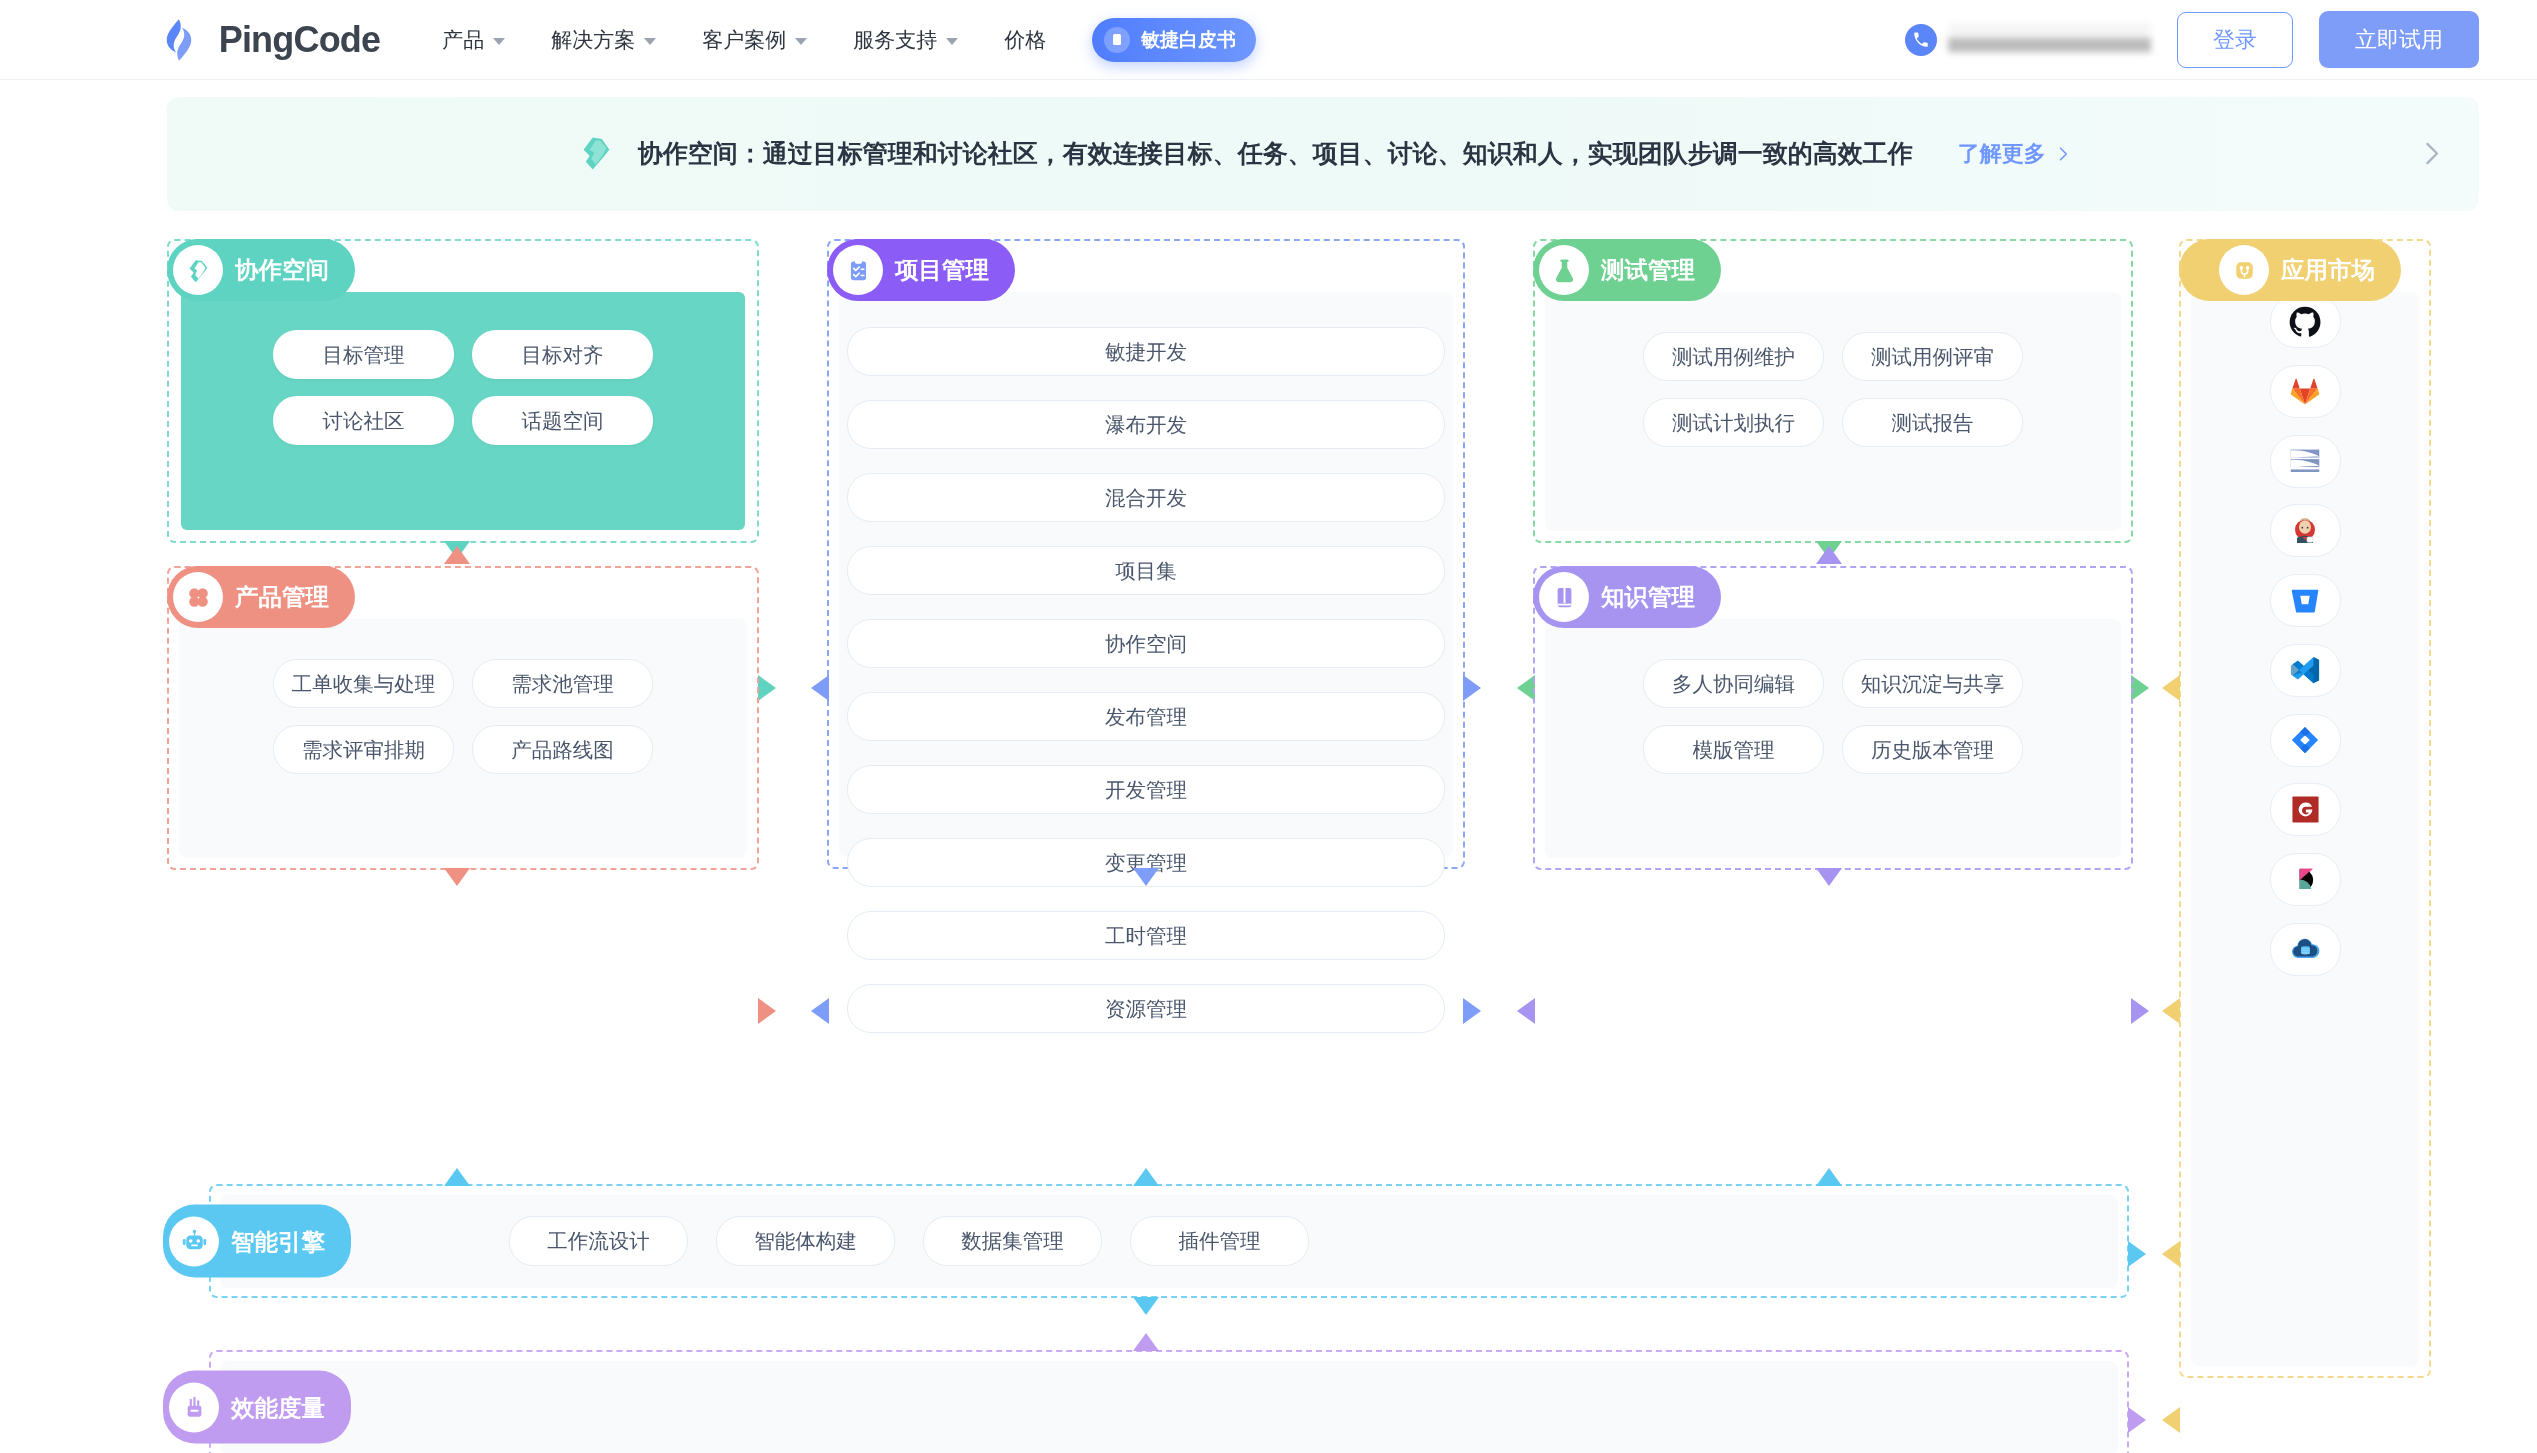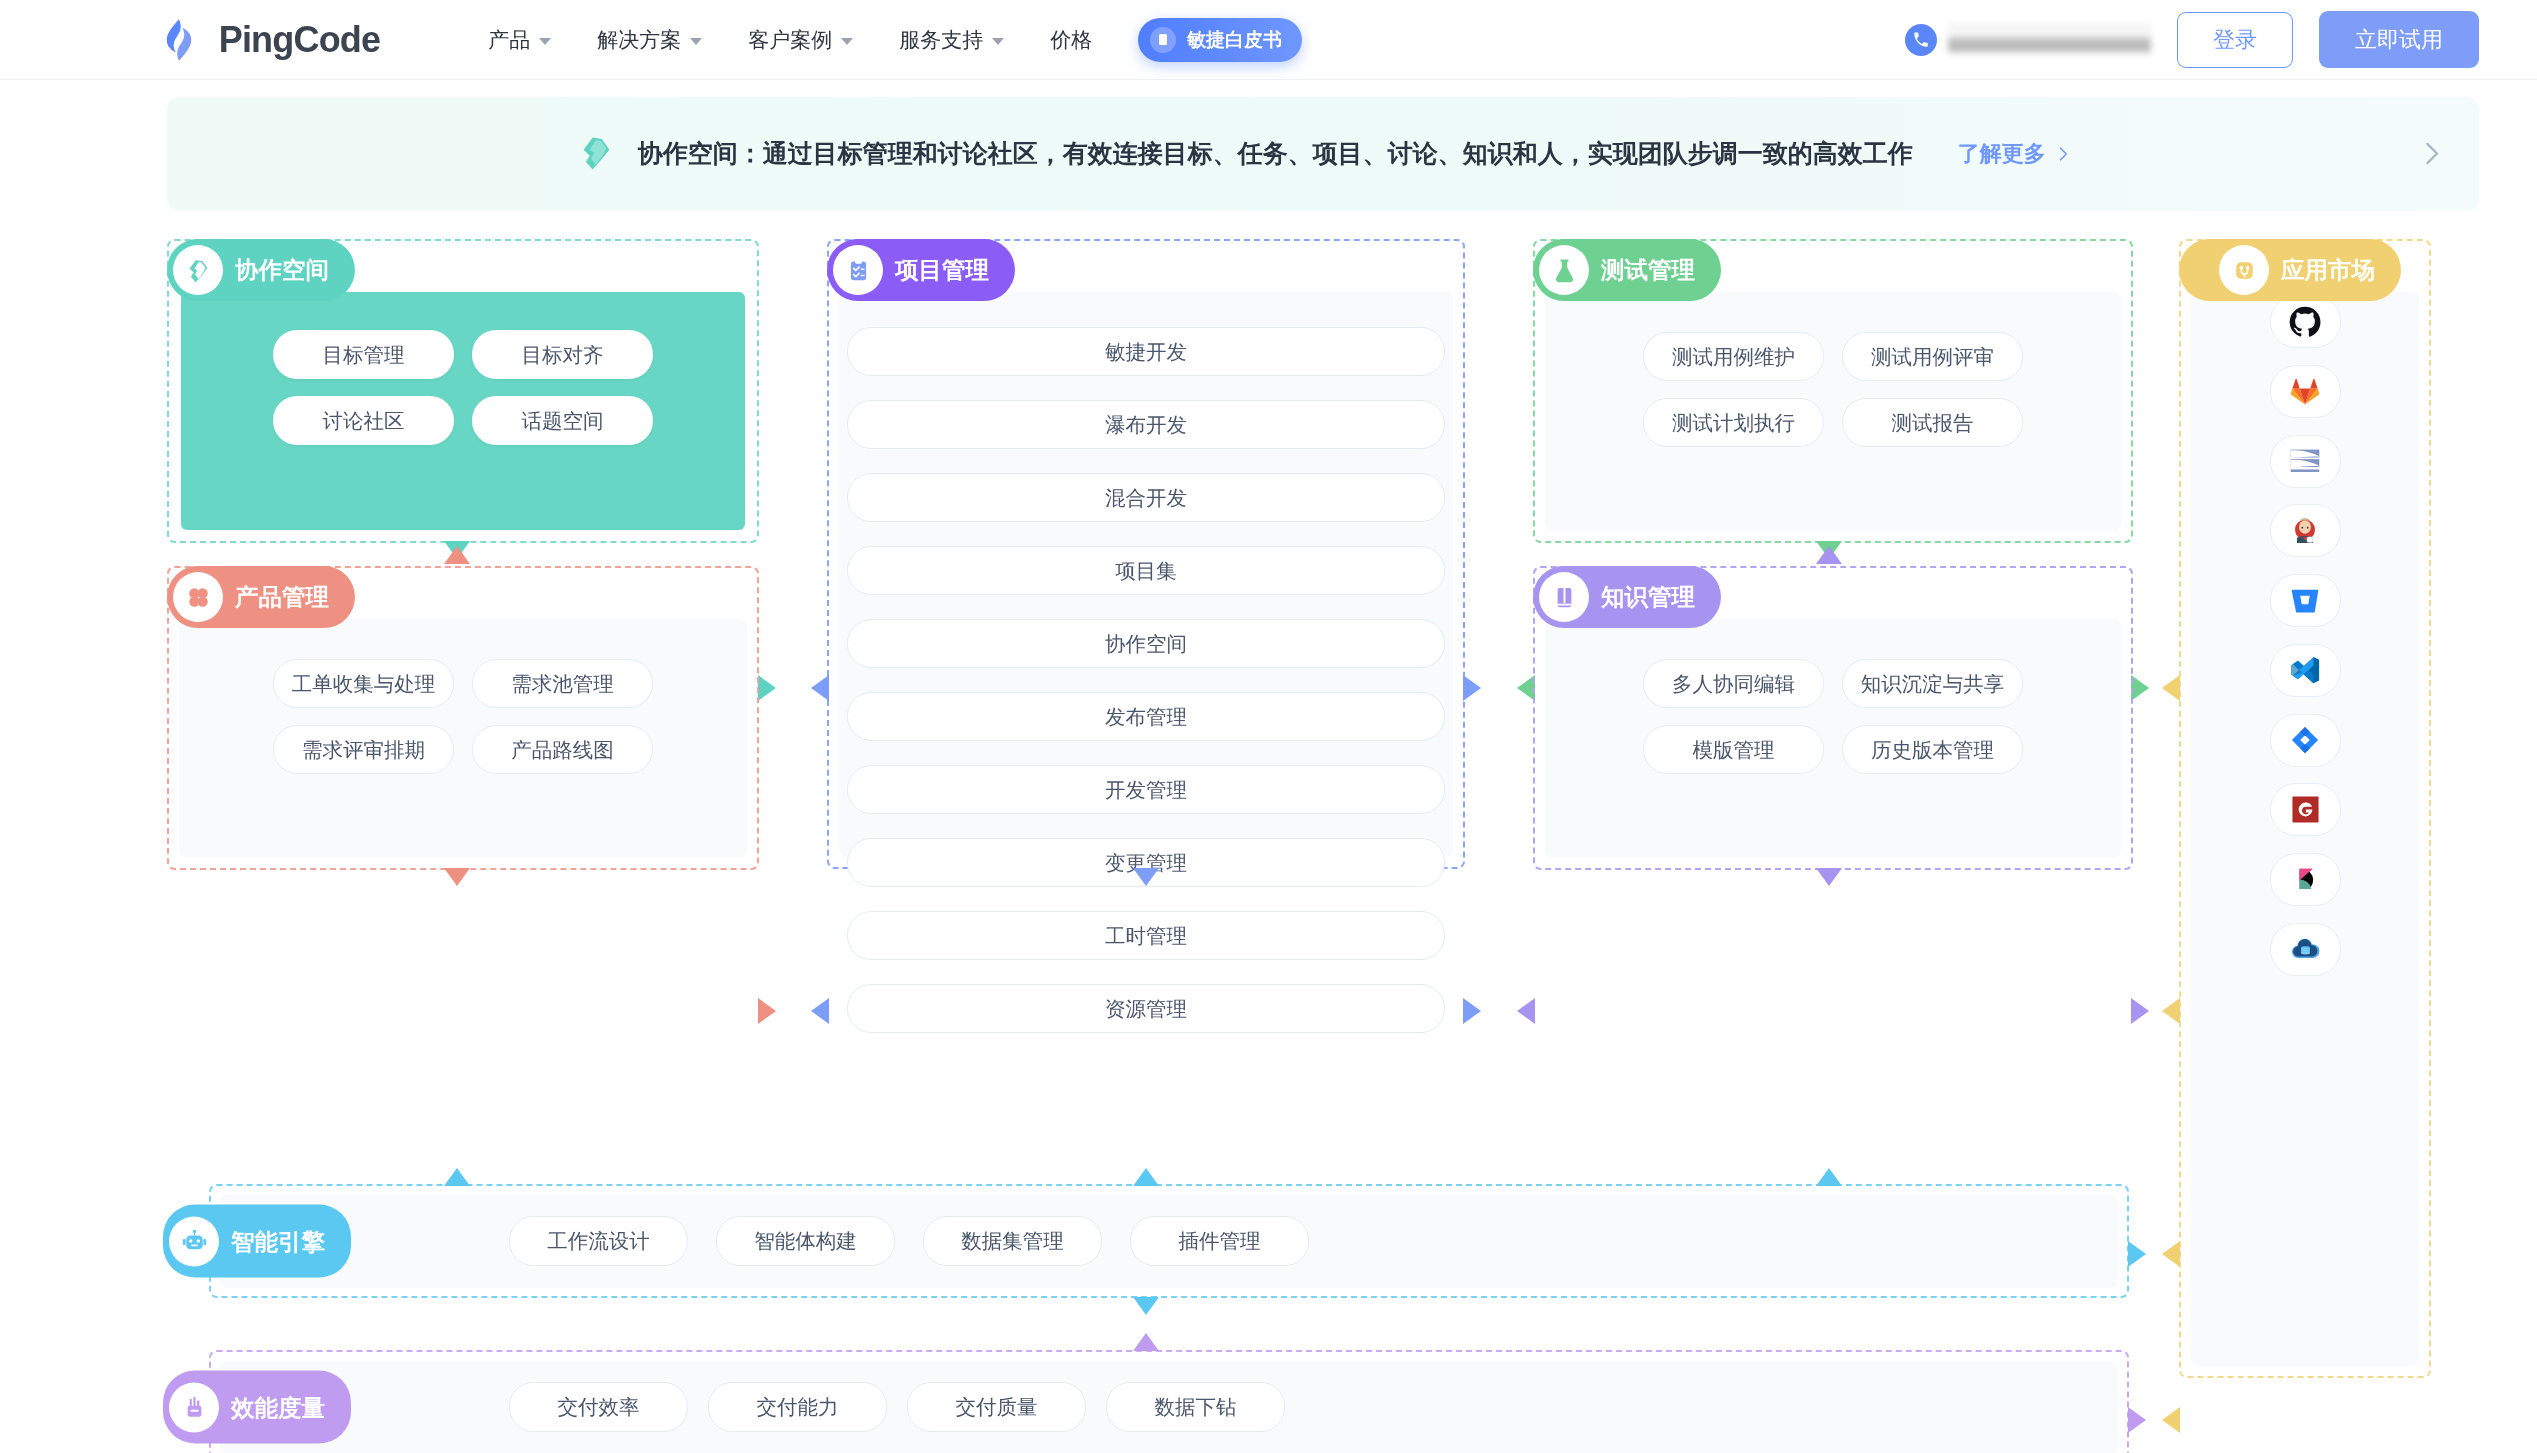--- a/index.html
+++ b/index.html
@@ -20,21 +20,21 @@
     padding:0 59px 0 156px;
     border-bottom:0.8px solid #eef1f6;
     position:relative;
   }
   .brand { display:flex; align-items:center; gap:16.7px; }
   .brand-mark { width:46px; height:46px; flex:0 0 46px; }
   .brand-name {
     font-size:36px; font-weight:700; letter-spacing:-0.8px;
     color:#3c4450;
   }
-  .nav { display:flex; align-items:center; margin-left:108px; gap:46px; }
+  .nav { display:flex; align-items:center; margin-left:62px; gap:46px; }
   .nav-item {
     display:flex; align-items:center; gap:9px;
     font-size:21px; color:#2f3640; font-weight:500;
     cursor:pointer; white-space:nowrap;
   }
   .caret {
     width:0;height:0;border-left:6.8px solid transparent;
     border-right:6.8px solid transparent;border-top:7.6px solid #9aa3af;
     margin-top:3px;
   }
@@ -536,25 +536,19 @@
         <svg viewBox="0 0 48 48" width="33" height="33">
           <rect x="14" y="22" width="20" height="16" rx="3" fill="#c09cf0"></rect>
           <rect x="17" y="12" width="3.2" height="11" rx="1.6" fill="#c09cf0"></rect>
           <rect x="22.4" y="9" width="3.2" height="14" rx="1.6" fill="#c09cf0"></rect>
           <rect x="27.8" y="14" width="3.2" height="9" rx="1.6" fill="#c09cf0"></rect>
           <rect x="18" y="28" width="12" height="3" rx="1.5" fill="#fff"></rect>
         </svg>
       </span>
       <span>效能度量</span>
     </div>
-    <div class="row-chips" style="left:300px;">
-      <div class="chip">交付效率</div>
-      <div class="chip">交付能力</div>
-      <div class="chip">交付质量</div>
-      <div class="chip">数据下钻</div>
-    </div>
   </div>
   <div class="arr u" style="left:1133px; top:1109px; border-bottom:18px solid #c09cf0;"></div>
 
   <div class="arr r" style="left:2128px; top:1183px; border-left:18px solid #c09cf0;"></div>
 
 </div>
 
 
 </body></html>

